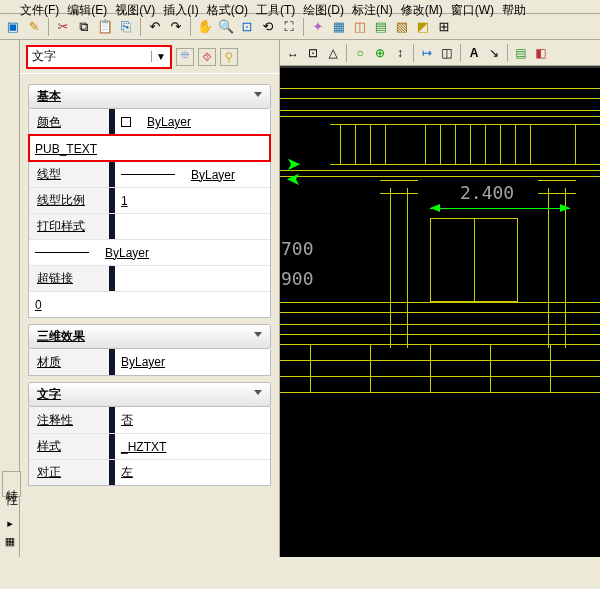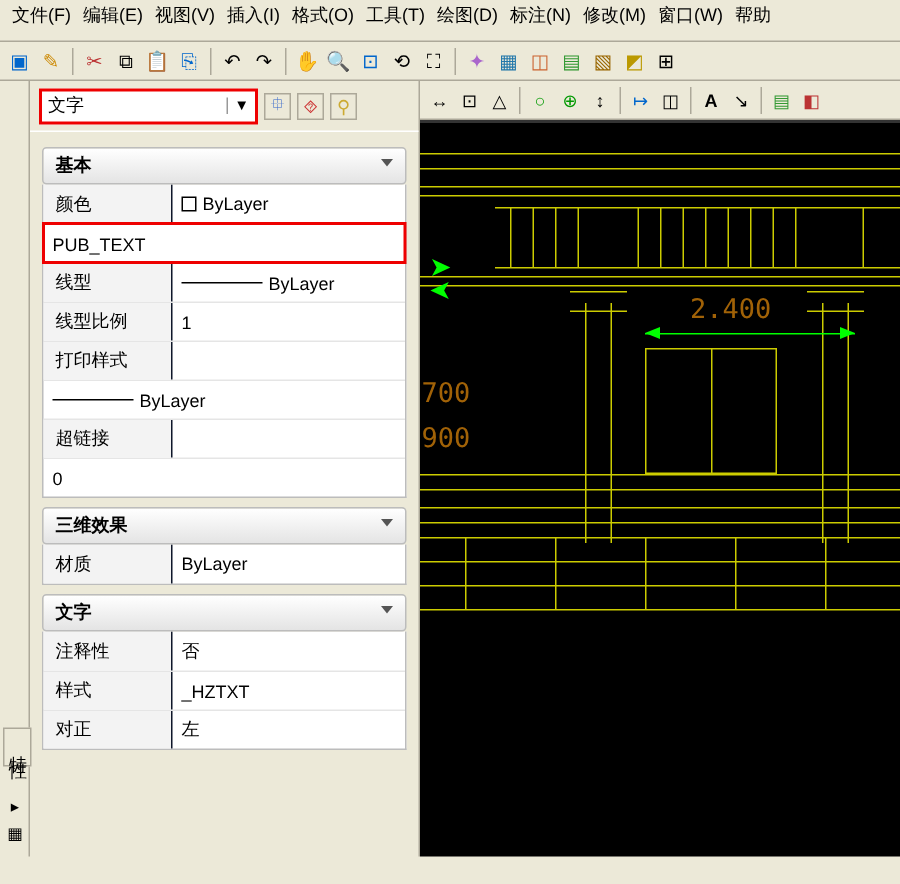--- a/index.html
+++ b/index.html
@@ -10,23 +10,23 @@
     width: 600px;
     height: 589px;
     overflow: hidden;
     background: #ece9d8;
     position: relative;
   }
   .menubar {
     display: flex;
     background: #ece9d8;
     border-bottom: 1px solid #aca899;
-    height: 28px;
+    height: 14px;
     line-height: 20px;
-    padding-left: 4px;
+    padding-left: 16px;
   }
   .menubar span {
     padding: 0 4px;
     cursor: default;
   }
   .toolbar {
     display: flex;
     align-items: center;
     background: #ece9d8;
     height: 26px;
@@ -96,21 +96,21 @@
     align-items: center;
     height: 24px;
     width: 146px;
     background: #fff;
     padding: 0 4px;
     justify-content: space-between;
   }
   .type-combo .dd { font-size: 10px; border-left:1px solid #999; padding-left:4px; }
   .pt-ico { width:18px; height:18px; border:1px solid #aca899; display:inline-flex; align-items:center; justify-content:center; font-size:12px; background:#ece9d8; }
 
-  .panel-body { padding: 4px 8px 8px 8px; overflow: auto; flex:1; }
+  .panel-body { padding: 4px 8px 8px 8px; overflow: auto; flex:1;text-decoration:underline; }
   .section-hdr {
     background: linear-gradient(#fff,#e4e4e4);
     border: 1px solid #bcbcbc;
     border-radius: 3px;
     padding: 3px 8px;
     font-weight: bold;
     margin-top: 6px;
     position: relative;
   }
   .section-hdr::after {
@@ -126,30 +126,30 @@
     border: 1px solid #bcbcbc;
     border-top: none;
     background: #fff;
   }
   .prow { display:flex; border-top:1px solid #e5e5e5; height: 26px; }
   .prow:first-child { border-top:none; }
   .pk {
     width: 86px;
     background: #f3f3f3;
     padding: 4px 8px;
-    border-right: 1px solid #0f172a;
+    border-right: 6px solid #0f172a;
     display:flex;
     align-items:center;
   }
   .pv {
     flex:1;
     padding: 4px 6px;
     display:flex;
     align-items:center;
-    gap:4px;
+    gap:16px;
     overflow:hidden;
   }
   .prow.redbox { outline: 2px solid #e00; outline-offset: -1px; }
   .sq { display:inline-block; width:10px; height:10px; border:1px solid #000; }
   .line { display:inline-block; width:54px; border-top:1.5px solid #000; }
 
   .drawing {
     flex: 1;
     background: #000;
     position: relative;
@@ -162,21 +162,21 @@
     display:flex;
     align-items:center;
     gap:2px;
     padding:2px 4px;
     border-bottom:1px solid #aca899;
   }
   .ruler .tb-ico { font-size:12px; }
   .cad-line { position:absolute; background:#cccc00; }
   .cad-line-h { height:1px; }
   .cad-line-v { width:1px; }
-  .cad-cyan { position:absolute; color:#a16207; font-family: monospace; font-size: 18px; text-align: right; }
+  .cad-cyan { position:absolute; color:#a3a3a3; font-family: monospace; font-size: 18px; text-align: right; }
   .column {
     position:absolute;
     border-left:1px solid #cccc00;
     border-right:1px solid #cccc00;
   }
   .capital {
     position:absolute; height:14px; background:transparent;
     border-top:1px solid #cccc00; border-bottom:1px solid #cccc00;
   }
   .balustrade { position:absolute; border:1px solid #cccc00; }

